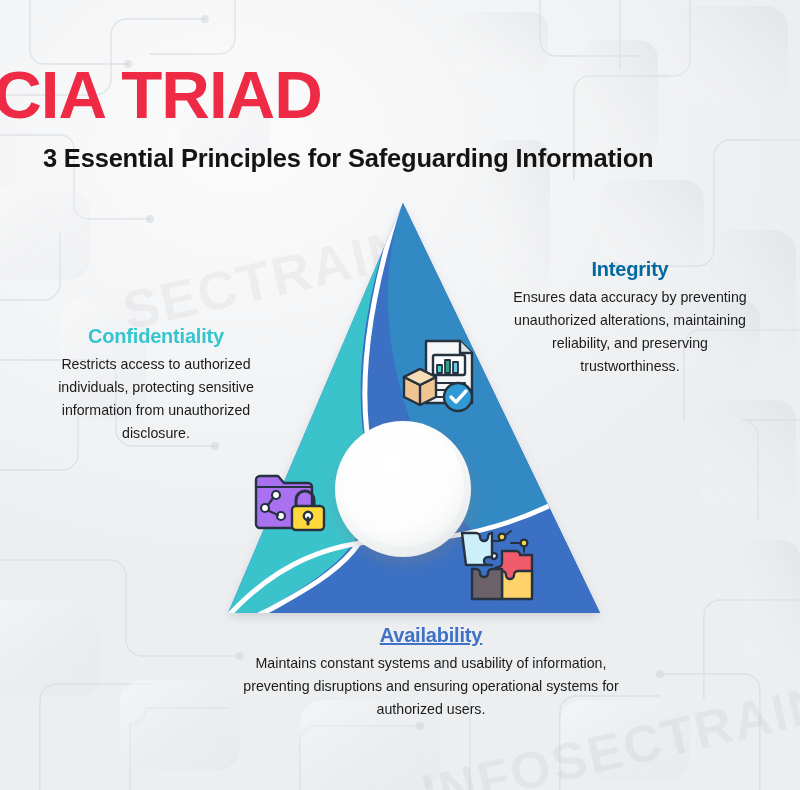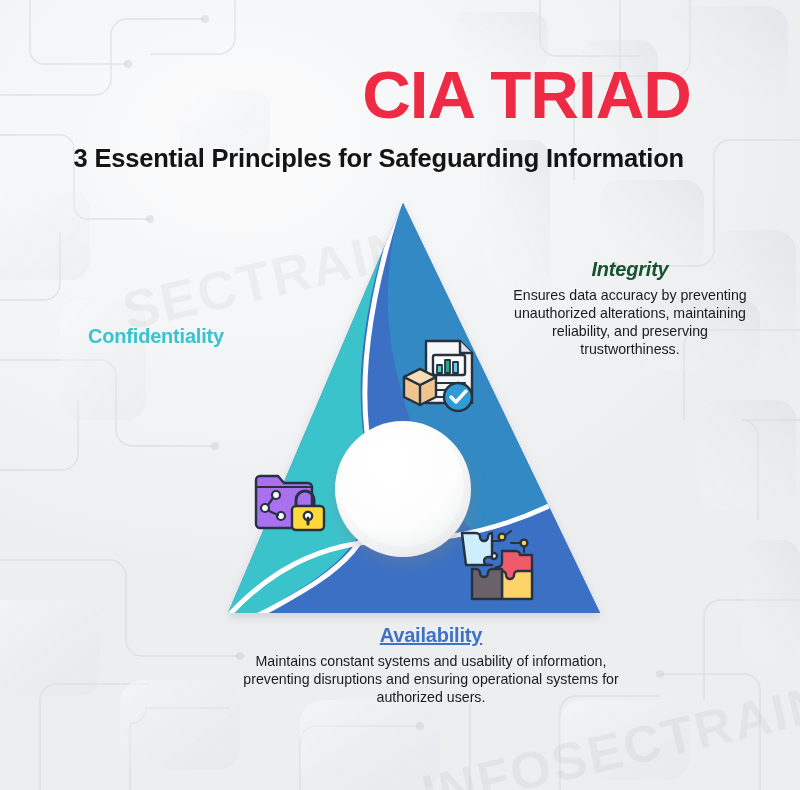--- a/index.html
+++ b/index.html
@@ -26,21 +26,21 @@
     color:#000;
     opacity:.035;
     letter-spacing:2px;
     white-space:nowrap;
     user-select:none;
   }
   #wm-top { left:120px; top:248px; font-size:54px; transform:rotate(-13deg); }
   #wm-bottom { left:418px; top:718px; font-size:52px; transform:rotate(-13deg); }
 
   
-  #header { position:absolute; left:0; top:0; width:684px; z-index:5; text-align:right; }
+  #header { position:absolute; left:0; top:0; width:684px; z-index:5; text-align:left; }
   #title {
     margin-top:62px;
     font-size:66px;
     line-height:1;
     font-weight:800;
     color:#ee2a45;
     letter-spacing:-1px;
     font-stretch:condensed;
     transform:scaleX(1.02);
   }
@@ -52,27 +52,27 @@
     letter-spacing:-.2px;
     padding-left:43px;
   }
 
   
   #art { position:absolute; left:0; top:0; width:800px; height:790px; z-index:3; }
 
   
   .block { position:absolute; z-index:6; }
   .block h3 { font-size:20px; font-weight:800; margin-bottom:5px; letter-spacing:-.2px; }
-  .block p  { font-size:14.2px; line-height:18px; color:#1b1b1b; font-weight:500; }
+  .block p  { font-size:14.2px; line-height:23px; color:#1b1b1b; font-weight:500; }
 
   #block-confidentiality { left:32px; top:325px; width:248px; text-align:center; }
   #block-confidentiality h3 { color:#36c5cf; }
 
   #block-integrity { left:505px; top:258px; width:250px; text-align:center; }
-  #block-integrity h3 { color:#14532d;font-style:italic; }
+  #block-integrity h3 { color:#0369a1; }
 
   #block-availability { left:225px; top:624px; width:412px; text-align:center; }
   #block-availability h3 { color:#3f72c6;text-decoration:underline; }
 
   
   .icon-holder { position:absolute; z-index:7; }
   #icon-integrity      { left:396px; top:331px; width:88px; height:88px; }
   #icon-confidentiality{ left:252px; top:466px; width:80px; height:68px; }
   #icon-availability   { left:458px; top:527px; width:82px; height:76px; }
 </style>
@@ -210,20 +210,21 @@
   </g>
 
   <g filter="url(#circleShadow)">
     <circle cx="403" cy="489" r="68" fill="url(#circleGrad)"></circle>
     <circle cx="403" cy="486" r="61" fill="url(#circleInner)"></circle>
   </g>
 </svg>
 
 <div class="block" id="block-confidentiality">
   <h3>Confidentiality</h3>
+  <p>Restricts access to authorized individuals, protecting sensitive information from unauthorized disclosure.</p>
 </div>
 
 <div class="block" id="block-integrity">
   <h3>Integrity</h3>
   <p>Ensures data accuracy by preventing unauthorized alterations, maintaining reliability, and preserving trustworthiness.</p>
 </div>
 
 <div class="block" id="block-availability">
   <h3>Availability</h3>
   <p>Maintains constant systems and usability of information, preventing disruptions and ensuring operational systems for authorized users.</p>

